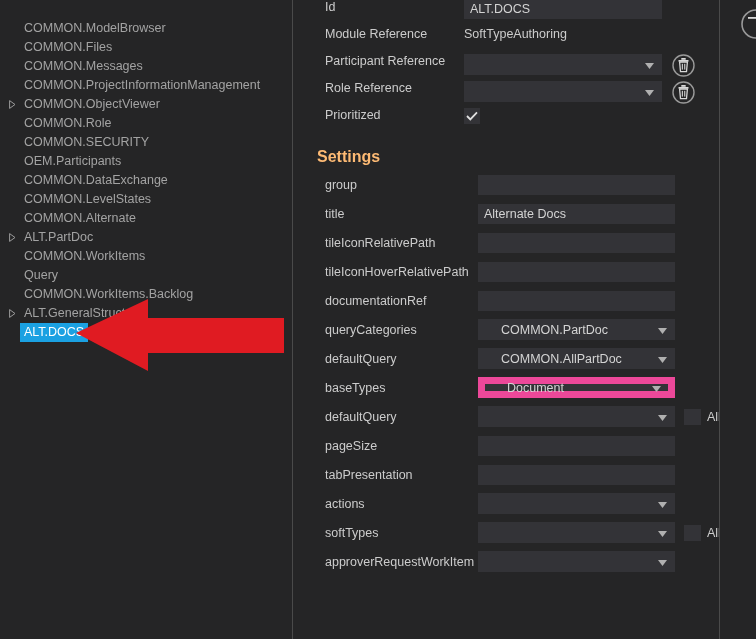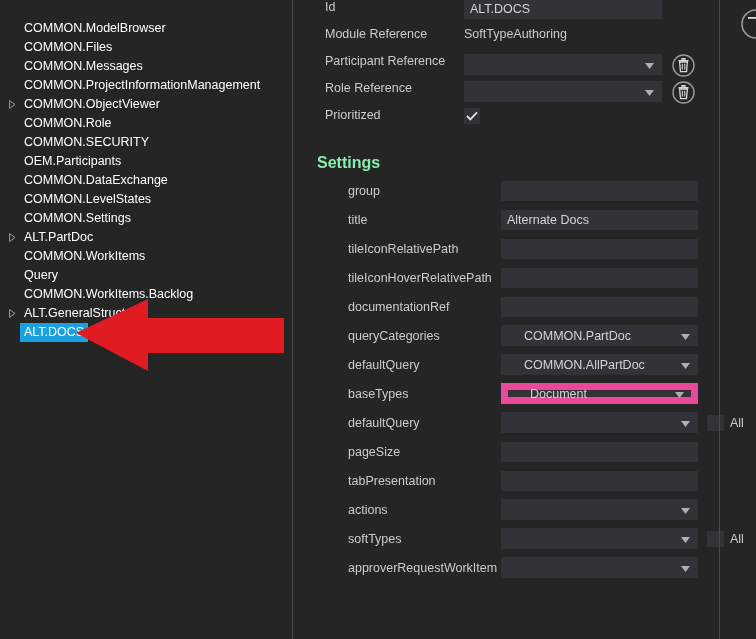--- a/index.html
+++ b/index.html
@@ -26,21 +26,21 @@
     padding-left: 4px;
     white-space: nowrap;
   }
   .expander {
     width: 16px; height: 19px;
     display: flex; align-items: center; justify-content: center;
     flex: 0 0 16px;
   }
   .tree-label {
     font-size: 12.5px;
-    color: #ffffff;
+    color: #a3a3a3;
     line-height: 19px;
     padding: 0 4px;
   }
   .tree-row.selected .tree-label {
     background: #1ba1e2;
     color: #ffffff;
   }
   .tree-divider {
     position: absolute;
     left: 292px; top: 0;
@@ -116,38 +116,37 @@
 
   .check {
     width: 16px; height: 16px;
     background: #333337;
     display: flex; align-items: center; justify-content: center;
   }
 
   .section-title {
     font-size: 16px;
     font-weight: bold;
-    color: #86efac;
+    color: #fdba74;
     padding-left: 24px;
-    margin-top: 19px;
+    margin-top: 13px;
     margin-bottom: 4px;
   }
 
   .set-row {
     display: flex;
     align-items: center;
     height: 29px;
     padding-left: 32px;
   }
   .set-label {
     width: 153px;
     flex: 0 0 153px;
     font-size: 12.5px;
     color: #cccccc;
-    margin-left: 23px;
   }
   .set-field { width: 197px; flex: 0 0 197px; }
   .set-field .txtbox { width: 197px; display: block; height: 20px; }
   .set-field .combo  { width: 197px; padding-left: 22px; }
 
   .all-wrap {
     display: flex;
     align-items: center;
     margin-left: 9px;
   }
@@ -229,21 +228,21 @@
         <div class="tree-row">
           <span class="expander empty"></span>
           <span class="tree-label">COMMON.DataExchange</span>
         </div>
         <div class="tree-row">
           <span class="expander empty"></span>
           <span class="tree-label">COMMON.LevelStates</span>
         </div>
         <div class="tree-row">
           <span class="expander empty"></span>
-          <span class="tree-label">COMMON.Settings</span>
+          <span class="tree-label">COMMON.Alternate</span>
         </div>
         <div class="tree-row">
           <span class="expander">
             <svg width="7" height="9" viewBox="0 0 7 9">
               <path d="M0.6 0.6 L6 4.5 L0.6 8.4 Z" fill="none" stroke="#9a9a9a" stroke-width="1"></path>
             </svg>
           </span>
           <span class="tree-label">ALT.PartDoc</span>
         </div>
         <div class="tree-row">

